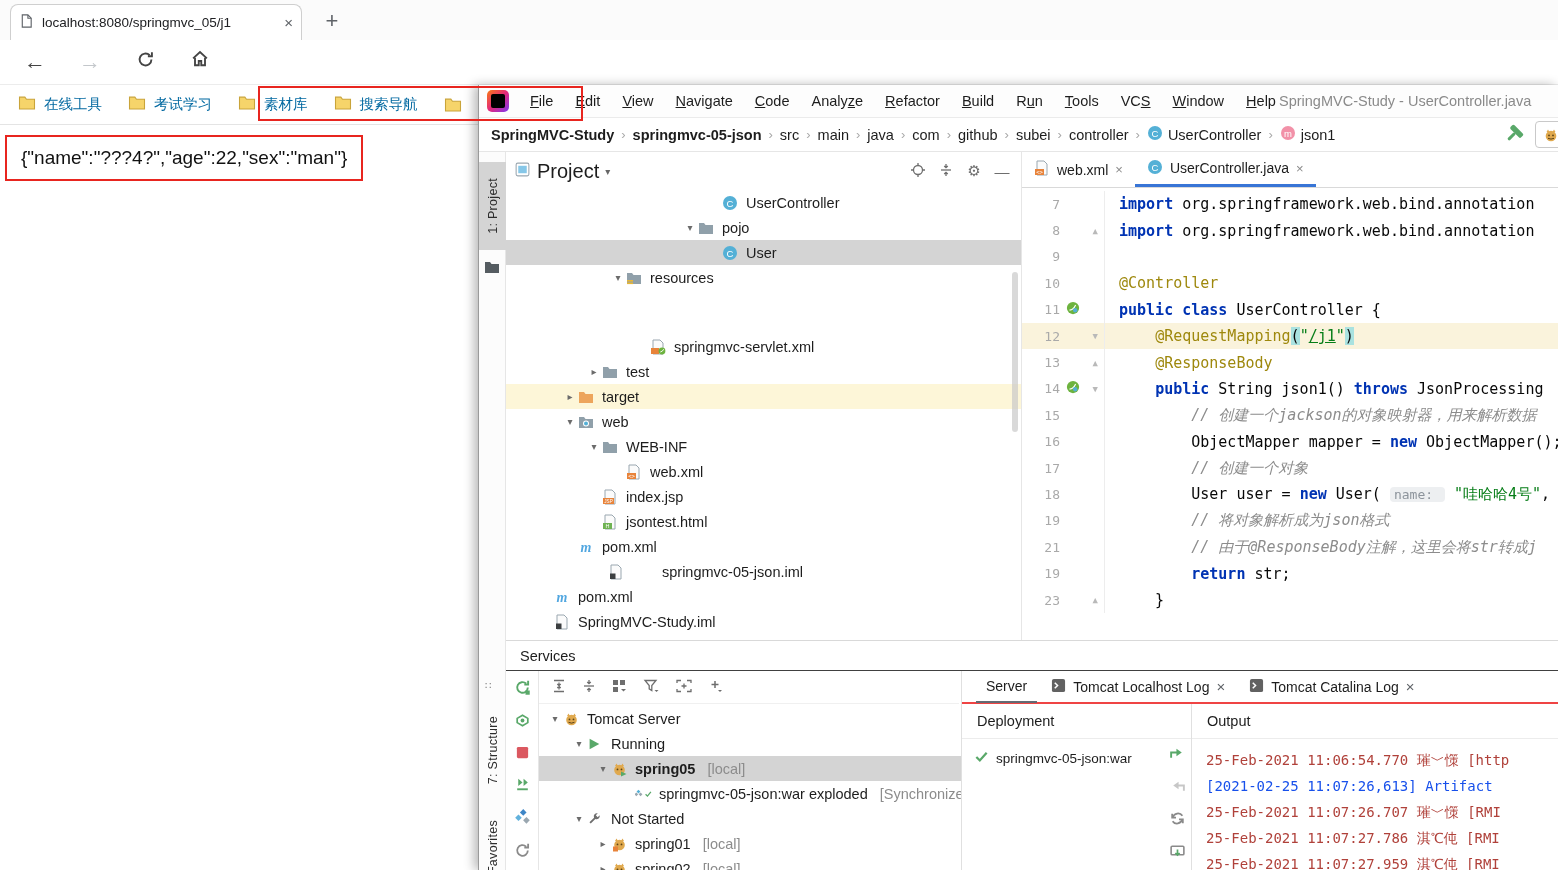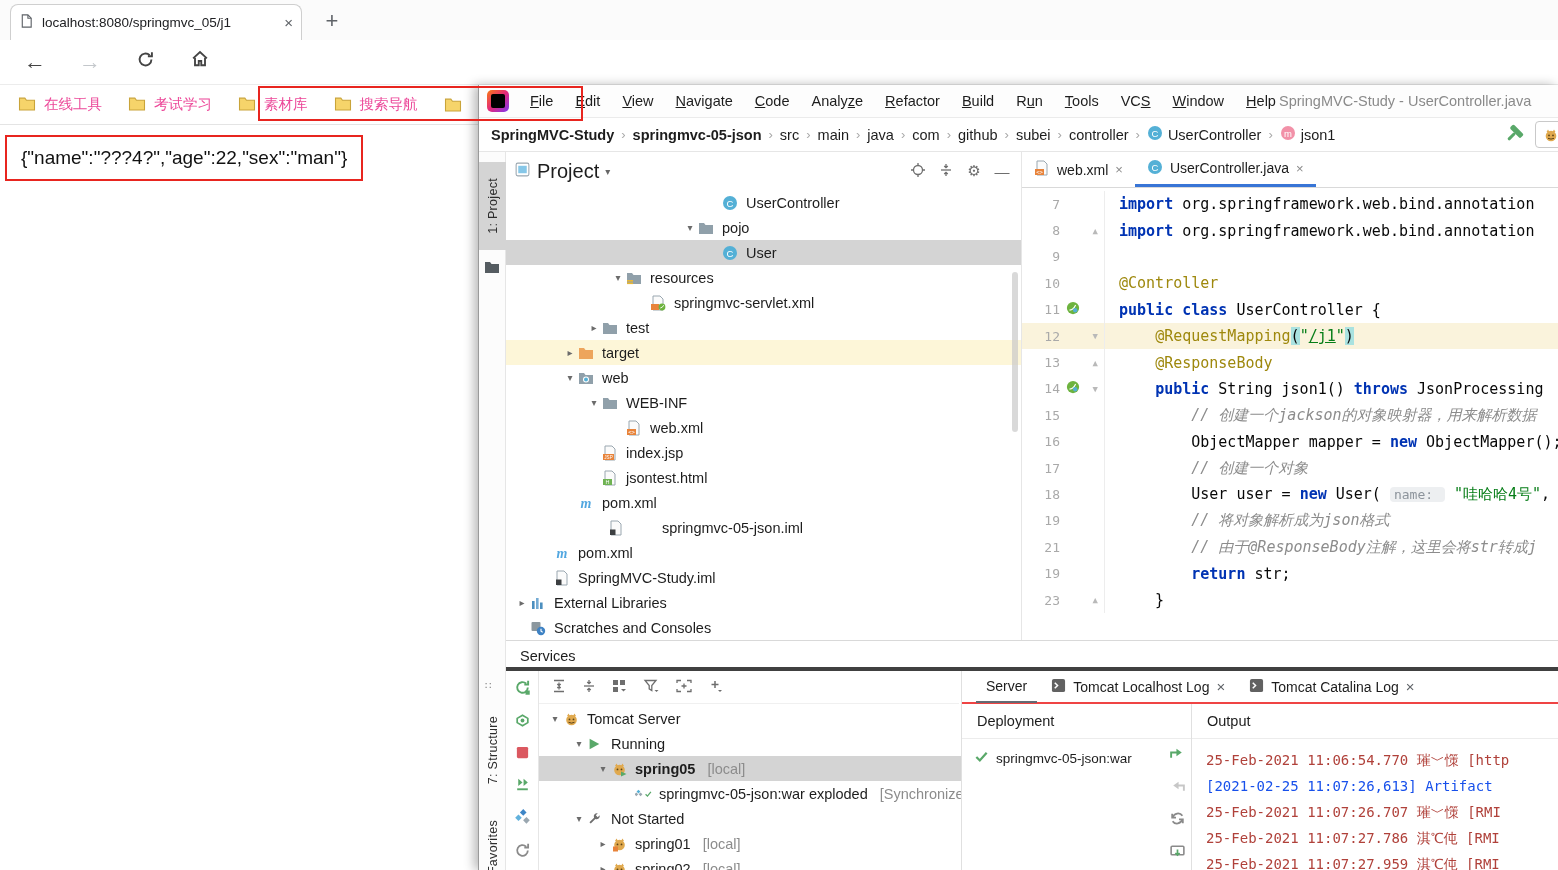--- a/index.html
+++ b/index.html
@@ -25,21 +25,21 @@
             border:1px solid #c9c9c9; border-radius:18px; display:flex; align-items:center; padding:0 12px; }
   #urltext { font-size:17px; color:#202124; margin-left:14px; white-space:nowrap; }
   #url-annotation { position:absolute; left:258px; top:46px; width:325px; height:35px;
                     border:2px solid #e8251f; pointer-events:none; z-index:5; }
   #extensions { position:absolute; right:8px; top:47px; display:flex; gap:33px; align-items:center; }
   .ext { position:relative; width:22px; height:22px; display:flex; align-items:center; justify-content:center; }
   .badge { position:absolute; right:-6px; bottom:-4px; min-width:13px; height:13px; font-size:9px;
            color:#fff; text-align:center; line-height:13px; padding:0 1px; }
   #bookmarks { position:absolute; left:0; top:85px; width:478px; height:40px; background:#fff;
                border-bottom:1px solid #e4e4e4; display:flex; align-items:center; gap:26px; padding-left:18px; }
-  .bm { display:flex; align-items:center; gap:8px; font-size:14.5px; color:#ec4899; white-space:nowrap; }
+  .bm { display:flex; gap:8px; font-size:14.5px; color:#0369a1; white-space:nowrap; }
   #page { position:absolute; left:0; top:125px; width:478px; bottom:0; background:#fff; }
   #json-annotation { position:absolute; left:5px; top:10px; border:2px solid #e8251f; padding:10px 14px;
                      font-size:19px; color:#111; font-family:"Liberation Sans",sans-serif; }
 
   
   #ide { position:absolute; left:478px; top:85px; width:1080px; height:785px; background:#fff;
          border-left:1px solid #9a9a9a; box-shadow:-4px 0 10px rgba(0,0,0,.28); font-size:14px; color:#1d1d1d; }
   #menubar { position:absolute; left:0; top:0; width:100%; height:33px; background:#fdfdfd; display:flex;
              align-items:center; gap:0; border-bottom:1px solid #ebebeb; }
   #ide-logo { width:22px; height:22px; border-radius:5px; margin:0 10px 0 8px;
@@ -114,21 +114,21 @@
   .sg-strlink { color:#067d17; text-decoration:underline; }
   .sg-cmt { color:#8c8c8c; font-style:italic; }
   .sg-par { background:#a9e2e0; color:#080808; }
   .sg-varhl { background:#ffe8a3; color:#080808; }
   .sg-hint { color:#8d949c; background:#edeff1; border-radius:4px; padding:0 4px; font-size:13px; }
 
   
   #services { position:absolute; left:27px; top:555px; width:1053px; height:230px; background:#fff;
               border-top:1px solid #d9d9d9; overflow:hidden; }
   #svc-title { height:30px; line-height:30px; padding-left:14px; font-size:14.5px; color:#1d1d1d;
-               border-bottom:4px solid #404040; }
+               border-bottom:1px solid #404040; }
   #svc-leftcol { position:absolute; left:0; top:30px; width:33px; bottom:0; border-right:1px solid #e6e6e6;
                  display:flex; flex-direction:column; align-items:center; padding-top:8px; gap:13px; }
   #svc-toolbar { position:absolute; left:33px; top:30px; width:420px; height:33px; display:flex;
                  align-items:center; gap:14px; padding-left:12px; border-bottom:1px solid #f0f0f0; }
   #svc-tree { position:absolute; left:33px; top:65px; width:422px; bottom:0; overflow:hidden; }
   #svc-right { position:absolute; left:455px; top:30px; right:0; bottom:0; border-left:1px solid #e0e0e0; }
   #svc-tabs { height:33px; display:flex; align-items:center; gap:4px; padding-left:14px;
               border-bottom:2px solid #ef4444; }
   .svc-tab { display:flex; align-items:center; gap:7px; font-size:14px; color:#1d1d1d; padding:0 10px;
              height:32px; position:relative; }
@@ -477,21 +477,21 @@
           <span class="chev">▾</span>
           <span class="ticon">
             <svg width="16" height="14" viewBox="0 0 16 14">
               <path d="M1 2h5l1.5 2H15v9H1z" fill="#90a0aa"></path>
               <rect x="1" y="9" width="6" height="1.6" fill="#e8b735"></rect>
               <rect x="1" y="11.5" width="6" height="1.6" fill="#e8b735"></rect>
             </svg>
           </span>
           <span class="tlabel">resources</span>
         </div>
-        <div class="trow" style="padding-left: 128px;">
+        <div class="trow" style="padding-left: 128px; margin-top: 44px;">
           <span class="chev"></span>
           <span class="ticon">
             <svg width="16" height="16" viewBox="0 0 16 16">
               <path d="M3 1h7l3 3v11H3z" fill="#fbfbfb" stroke="#9aa7b0"></path>
               <rect x="1" y="9" width="8" height="6" fill="#e8833a"></rect>
               <circle cx="12" cy="12" r="3.4" fill="#6db33f"></circle>
               <path d="M10.3 13q2.4-.4 3.4-2.8" stroke="#fff" fill="none" stroke-width=".9"></path>
             </svg>
           </span>
           <span class="tlabel">springmvc-servlet.xml</span>

